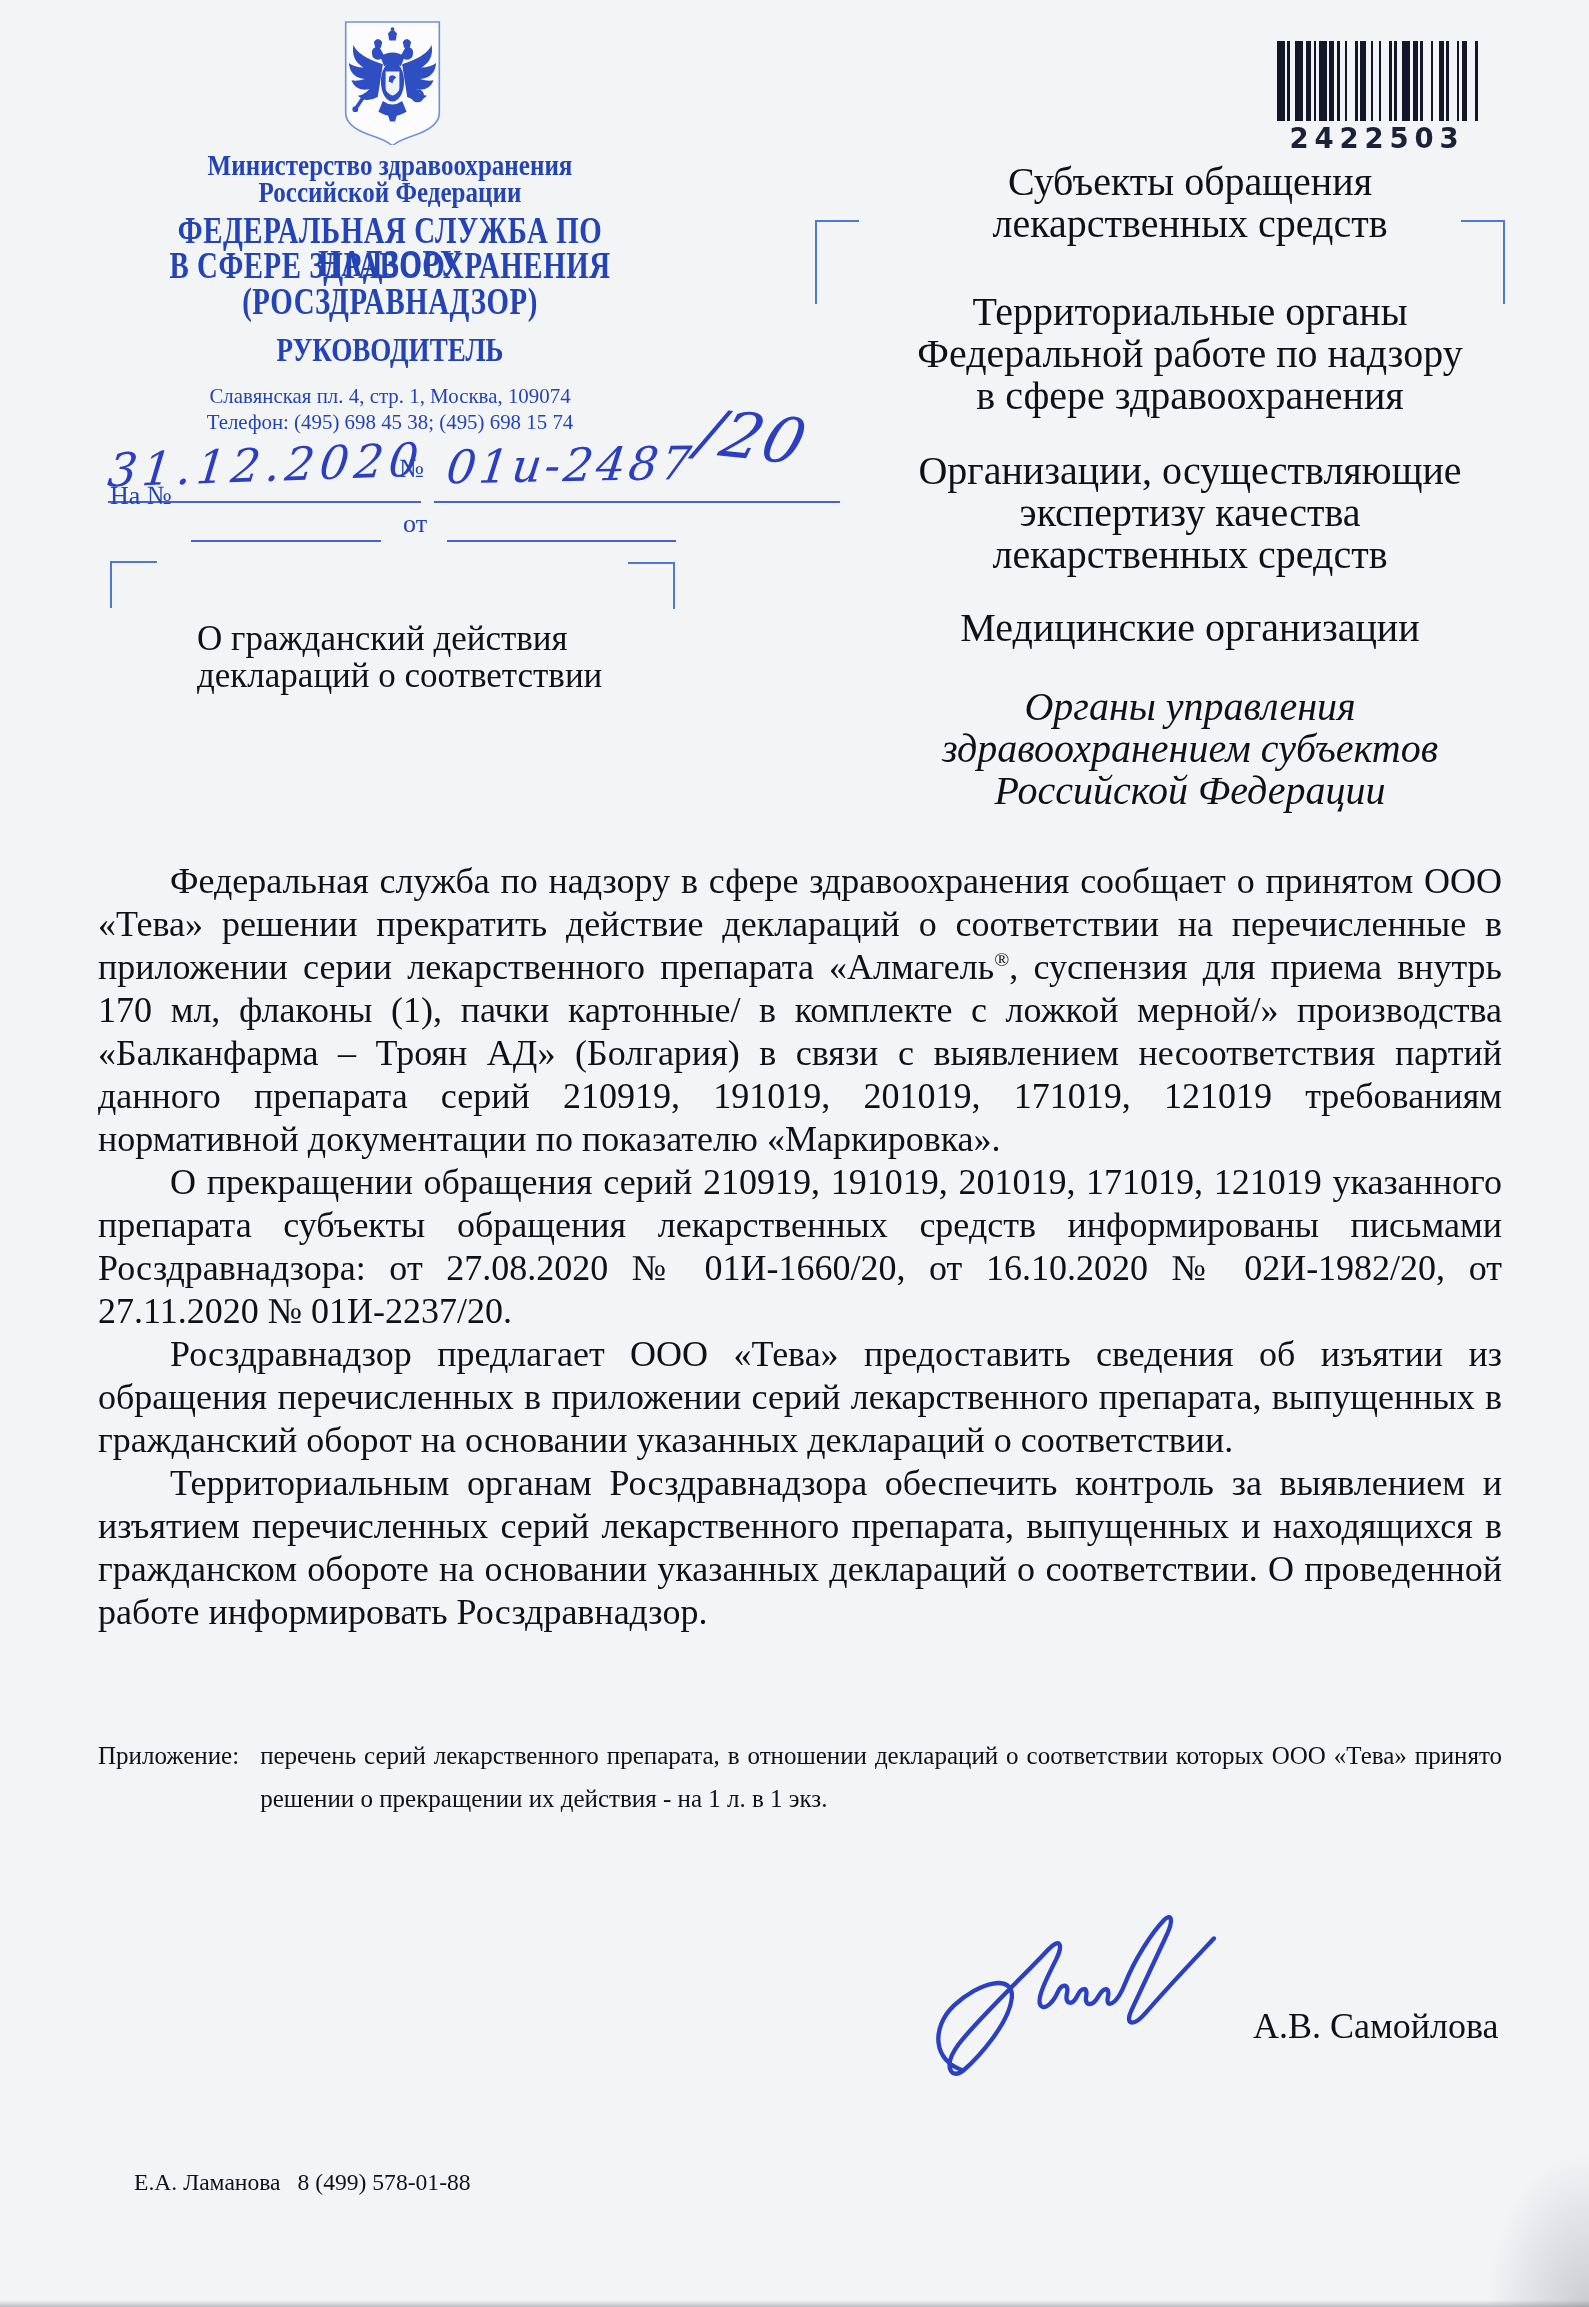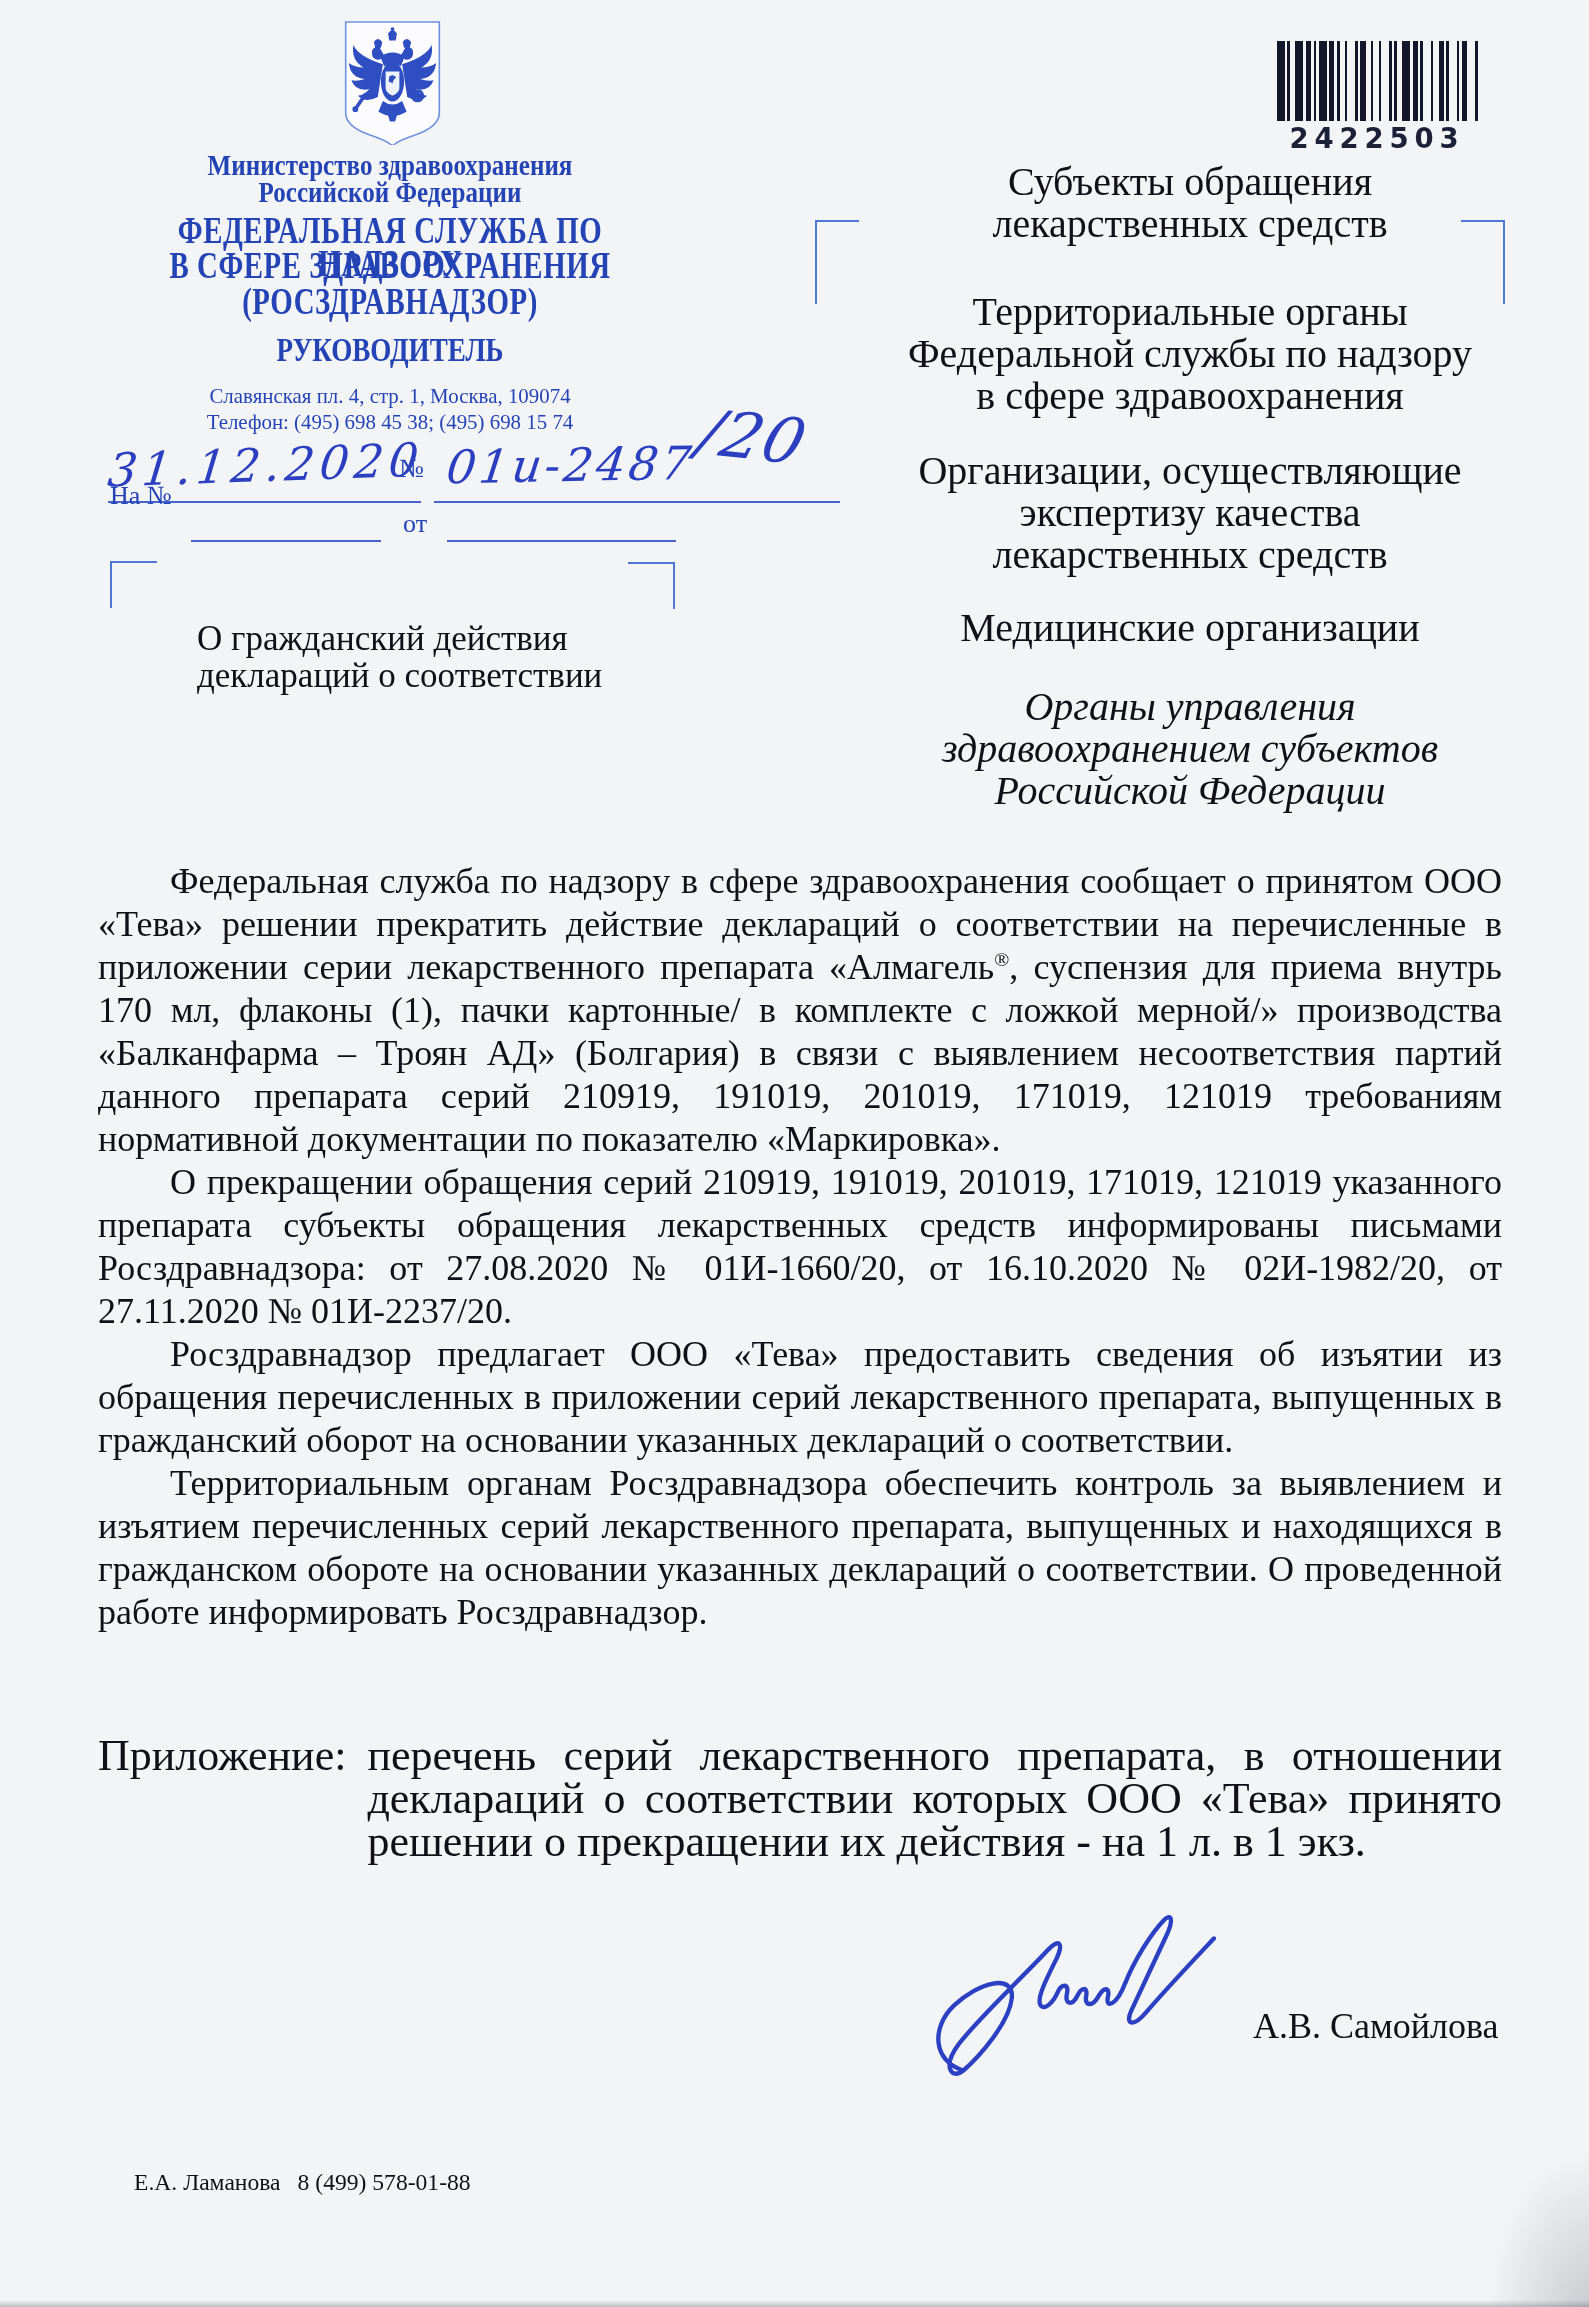--- a/index.html
+++ b/index.html
@@ -31,21 +31,21 @@
   .cm{position:absolute;background:#4d79d4;}
   
   .recips{position:absolute;left:872px;width:636px;text-align:center;font-size:40px;line-height:42px;color:#101016;}
   
   .subject{position:absolute;left:197px;top:620px;font-size:35px;line-height:37px;color:#101016;}
   
   .body-text{position:absolute;left:98px;top:860px;width:1404px;font-size:36px;line-height:43px;text-align:justify;color:#101016;}
   .body-text p{margin:0;text-indent:72px;}
   .body-text sup{font-size:.55em;line-height:0;}
   
-  .attach{position:absolute;left:98px;top:1734px;width:1404px;display:flex;font-size:44px;line-height:43px;color:#101016;}
+  .attach{position:absolute;left:98px;top:1734px;width:1404px;display:flex;font-size:25px;line-height:43px;color:#101016;}
   .attach .lbl{flex:0 0 auto;margin-right:21px;white-space:nowrap;}
   .attach .txt{flex:1 1 auto;text-align:justify;}
   
   .sig-svg{position:absolute;left:917px;top:1900px;width:316px;height:186px;}
   .sig-name{position:absolute;left:1253px;top:2005px;font-size:36px;color:#101016;}
   
   .footer{position:absolute;left:134px;top:2169px;font-size:23.6px;color:#101016;}
   .footer span{margin-right:17px;}
   
   .barcode{position:absolute;left:1277px;top:41px;width:201px;height:80px;font-size:0;white-space:nowrap;}
@@ -122,21 +122,21 @@
   <div class="cm" style="left:815px;top:220px;width:2px;height:84px;"></div>
   <div class="cm" style="left:1461px;top:220px;width:44px;height:2px;"></div>
   <div class="cm" style="left:1503px;top:220px;width:2px;height:84px;"></div>
 
   <div class="recips" style="top:161px;">
     <div>Субъекты обращения</div>
     <div>лекарственных средств</div>
   </div>
   <div class="recips" style="top:291px;">
     <div>Территориальные органы</div>
-    <div>Федеральной службы по надзору</div>
+    <div>Федеральной работе по надзору</div>
     <div>в сфере здравоохранения</div>
   </div>
   <div class="recips" style="top:450px;">
     <div>Организации, осуществляющие</div>
     <div>экспертизу качества</div>
     <div>лекарственных средств</div>
   </div>
   <div class="recips" style="top:607px;">
     <div>Медицинские организации</div>
   </div>

